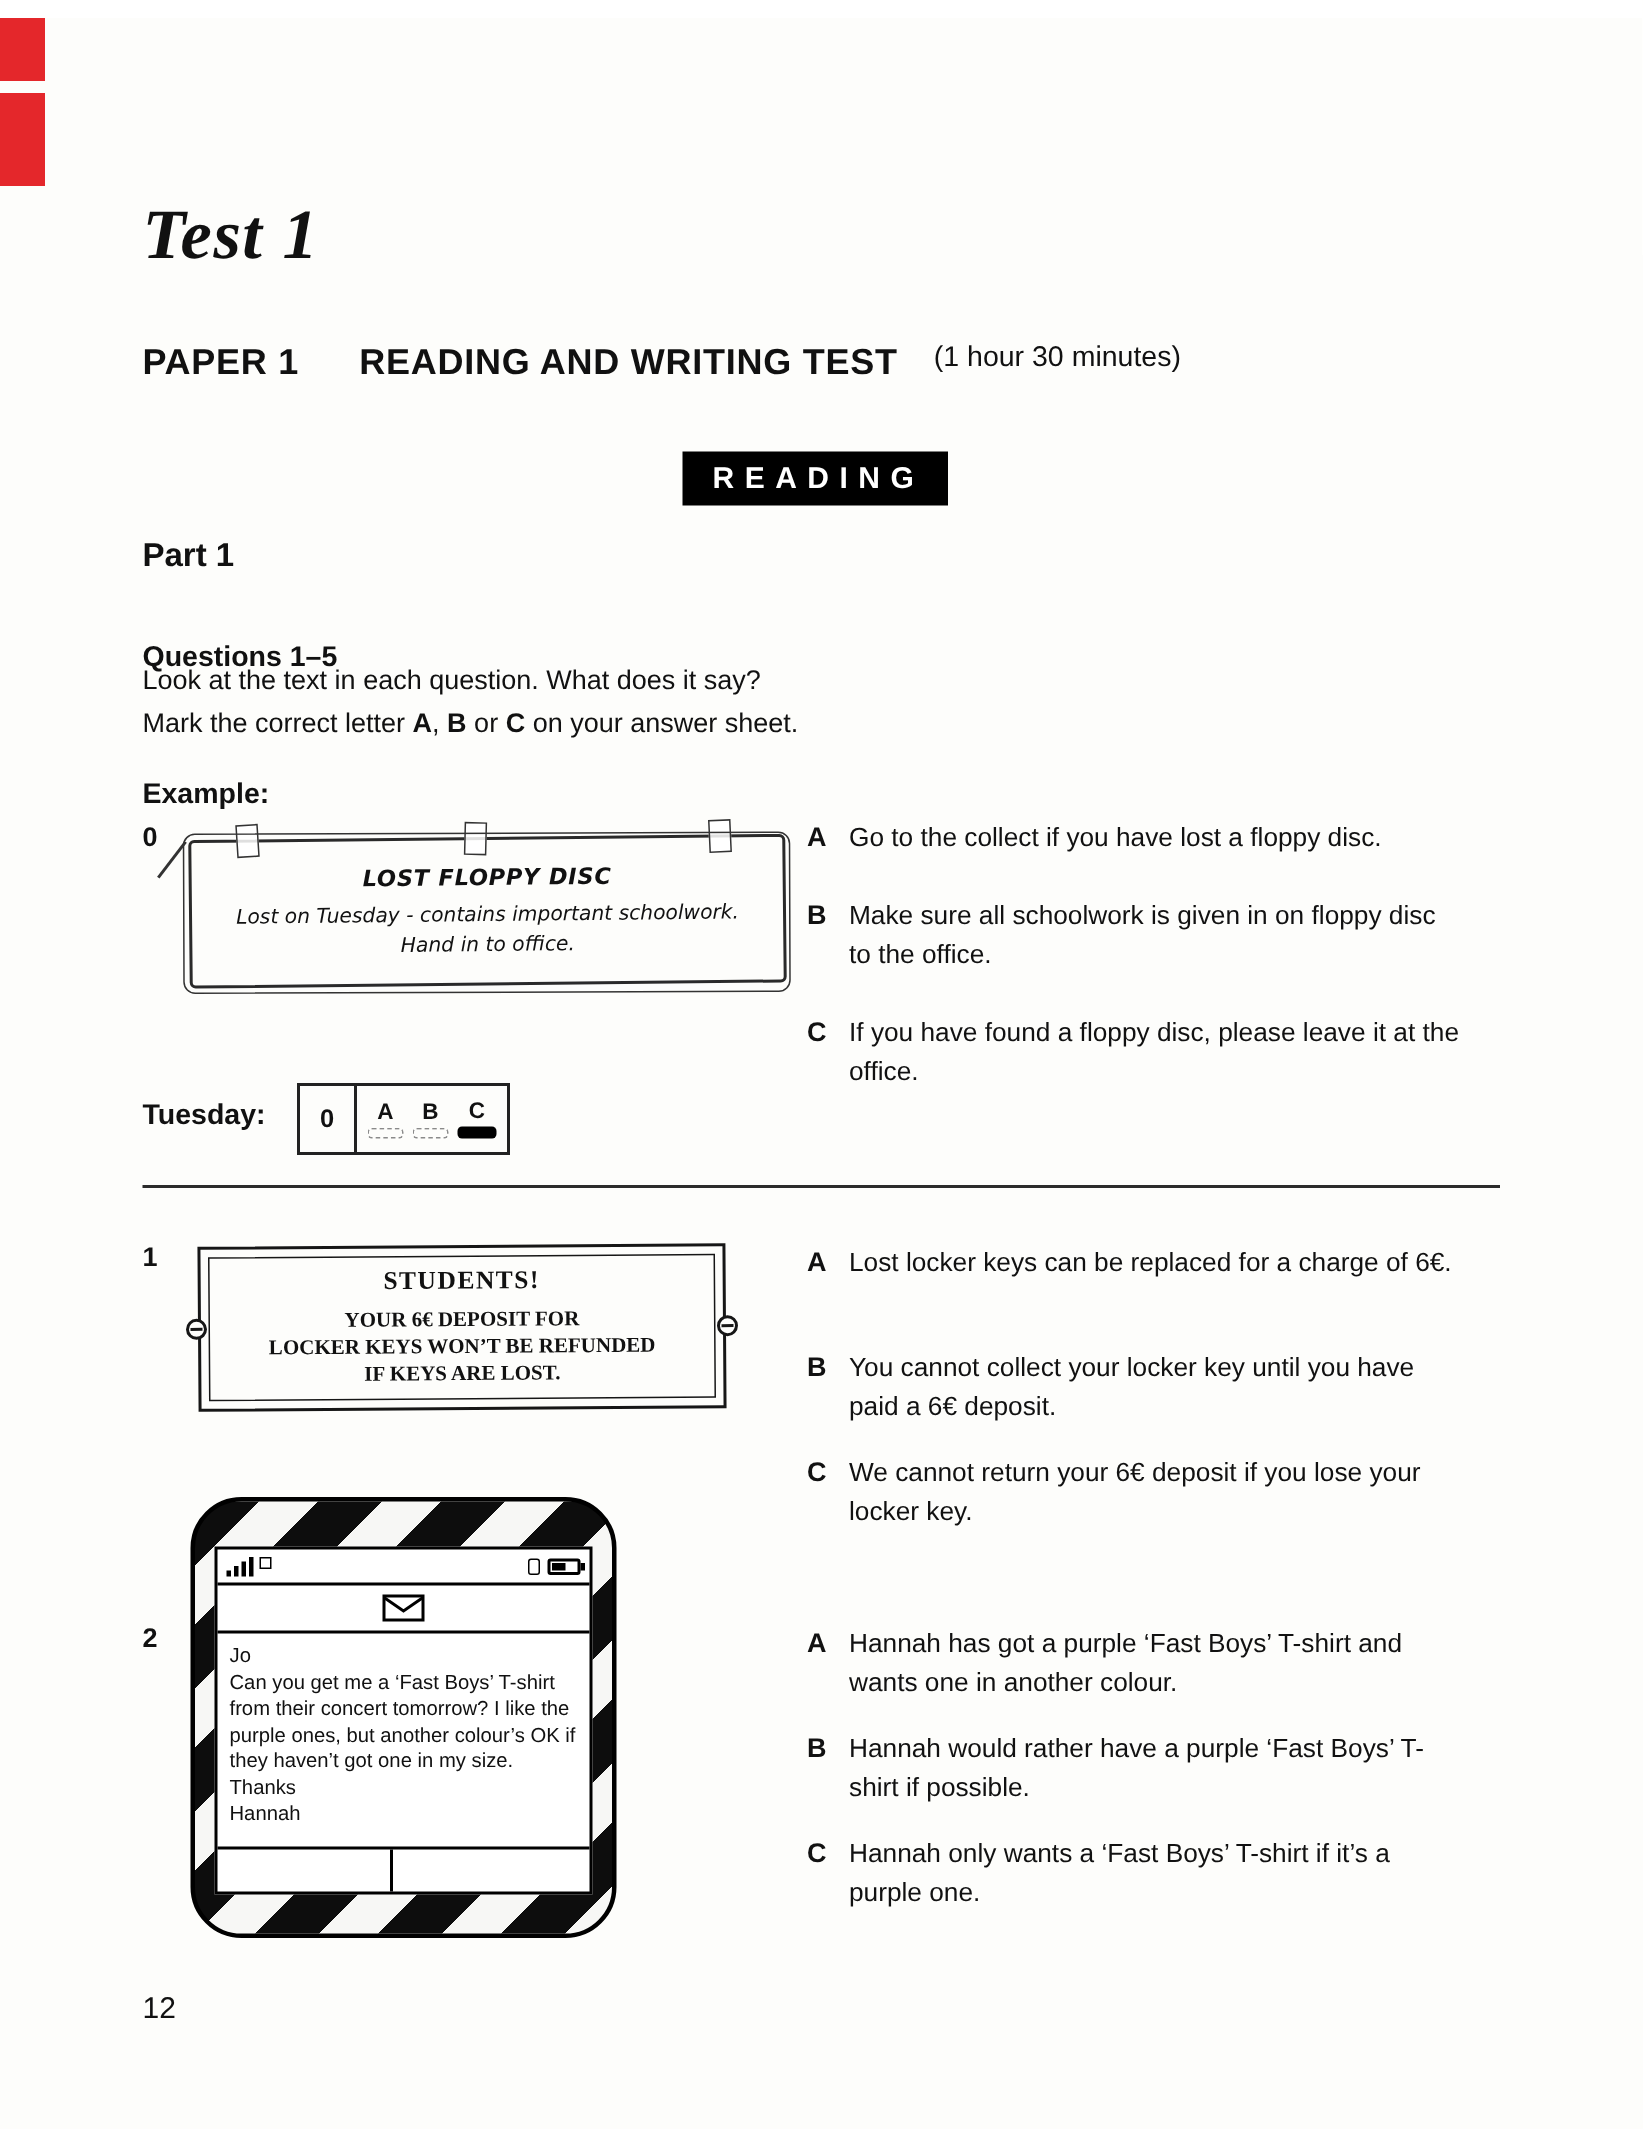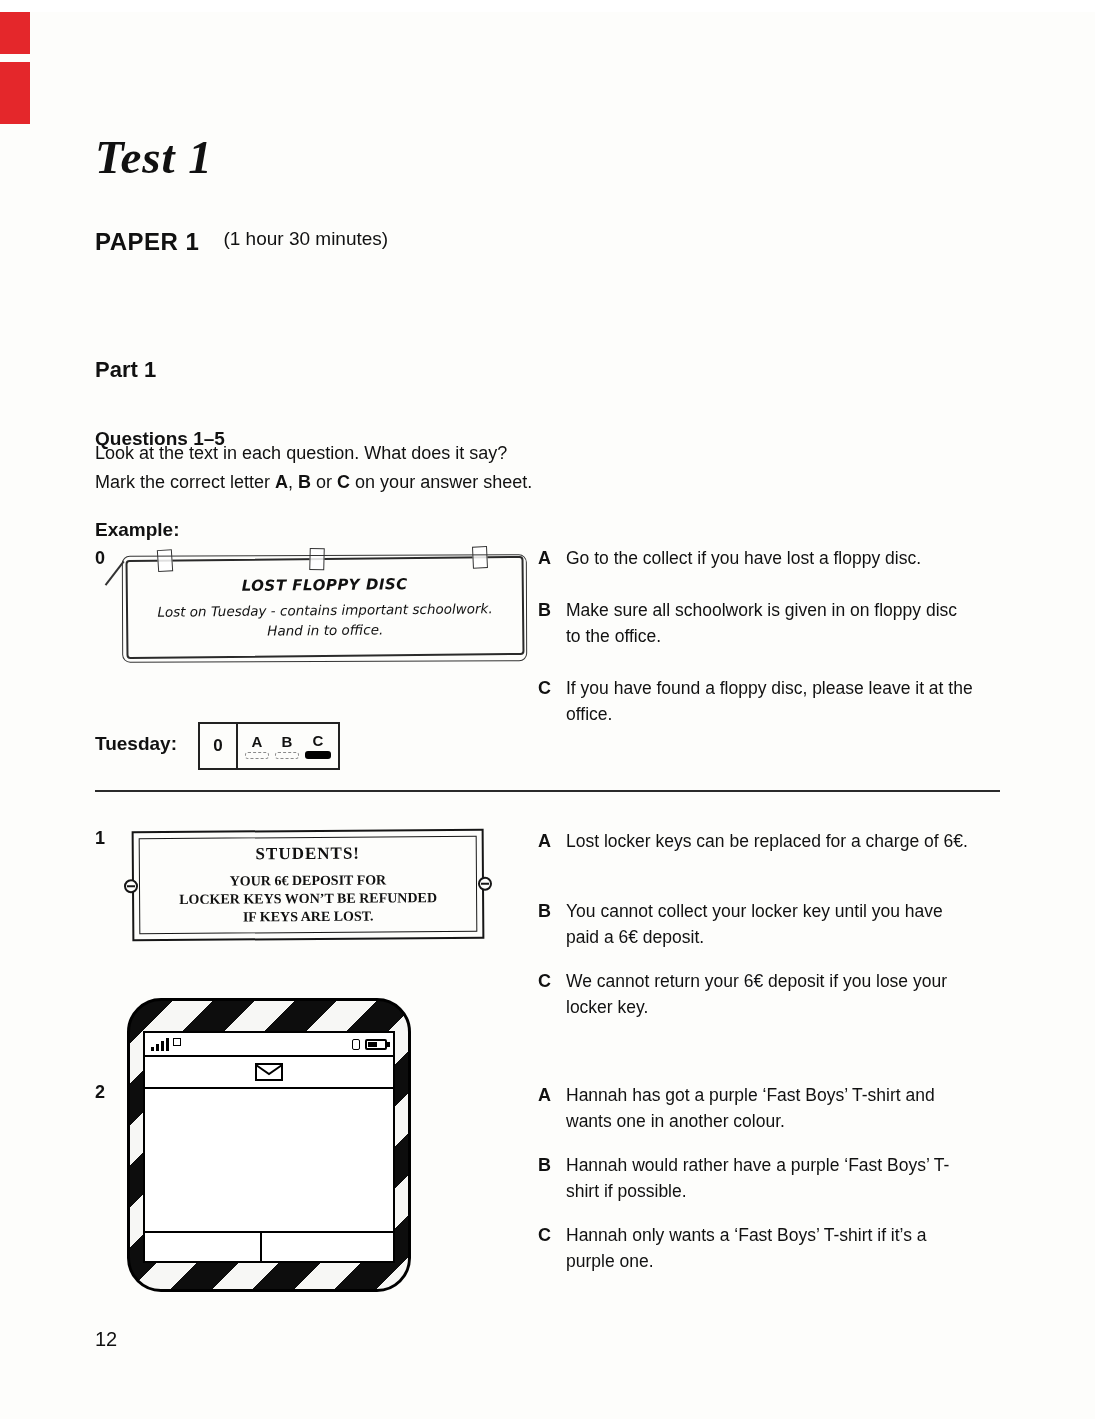--- a/index.html
+++ b/index.html
@@ -119,23 +119,25 @@
 
 <div class="page">
 
   <div class="red-bar one"></div>
   <div class="red-bar two"></div>
 
   <h1 class="test-title">Test 1</h1>
 
   <div class="paper-row">
     <span class="paper-label">PAPER 1</span>
+    <span class="paper-title">READING AND WRITING TEST</span>
     <span class="paper-duration">(1 hour 30 minutes)</span>
   </div>
 
+  <div class="banner">READING</div>
 
   <h2 class="part-heading">Part 1</h2>
   <h3 class="qrange-heading">Questions 1–5</h3>
 
   <p class="instr l1">Look at the text in each question. What does it say?</p>
   <p class="instr l2"><span>Mark the correct letter </span><span class="b">A</span><span>, </span><span class="b">B</span><span> or </span><span class="b">C</span><span> on your answer sheet.</span></p>
 
   <div class="example-label">Example:</div>
   <div class="qnum" style="top:536px">0</div>
 
@@ -225,20 +227,26 @@
           <span class="charger"></span>
           <span class="battery"></span>
         </div>
       </div>
       <div class="envelope-row">
         <svg width="30" height="20" viewBox="0 0 30 20">
           <rect x="2" y="2" width="26" height="16" fill="none" stroke="#000" stroke-width="2"></rect>
           <path d="M2 3 L15 12 L28 3" fill="none" stroke="#000" stroke-width="2"></path>
         </svg>
       </div>
+      <div class="sms">
+        <div>Jo</div>
+        <div>Can you get me a ‘Fast Boys’ T-shirt from their concert tomorrow? I like the purple ones, but another colour’s OK if they haven’t got one in my size.</div>
+        <div>Thanks</div>
+        <div>Hannah</div>
+      </div>
       <div class="softkeys">
         <div class="key-l"></div>
         <div class="key-r"></div>
       </div>
     </div>
   </div>
 
   <div class="option" style="top:1070px">
     <span class="opt-letter">A</span>
     <span class="opt-text">Hannah has got a purple ‘Fast Boys’ T-shirt and wants one in another colour.</span>

